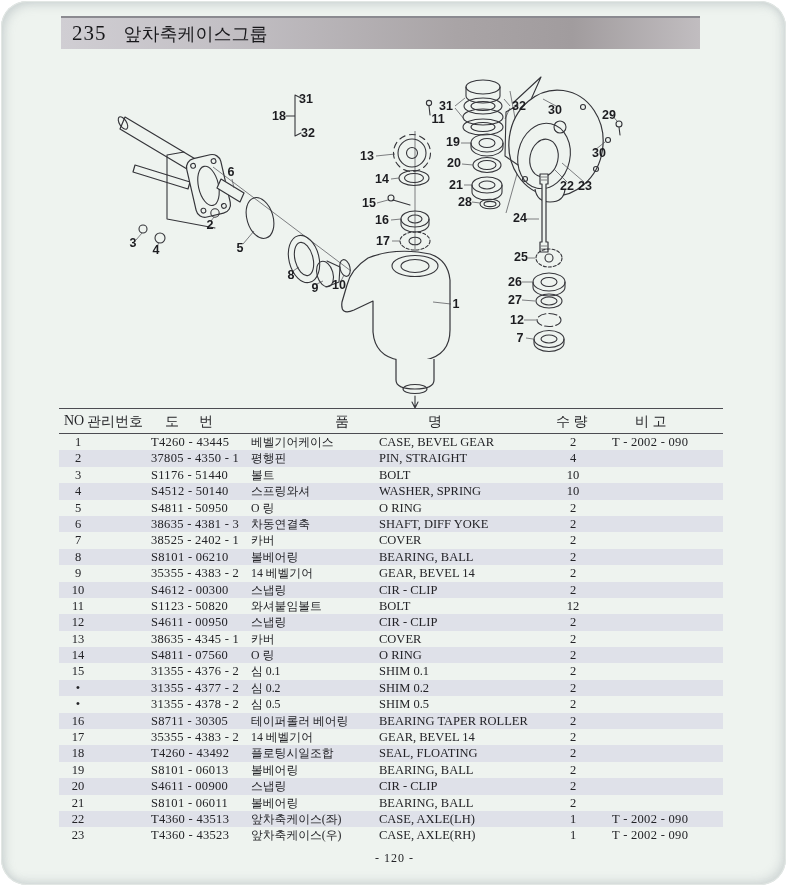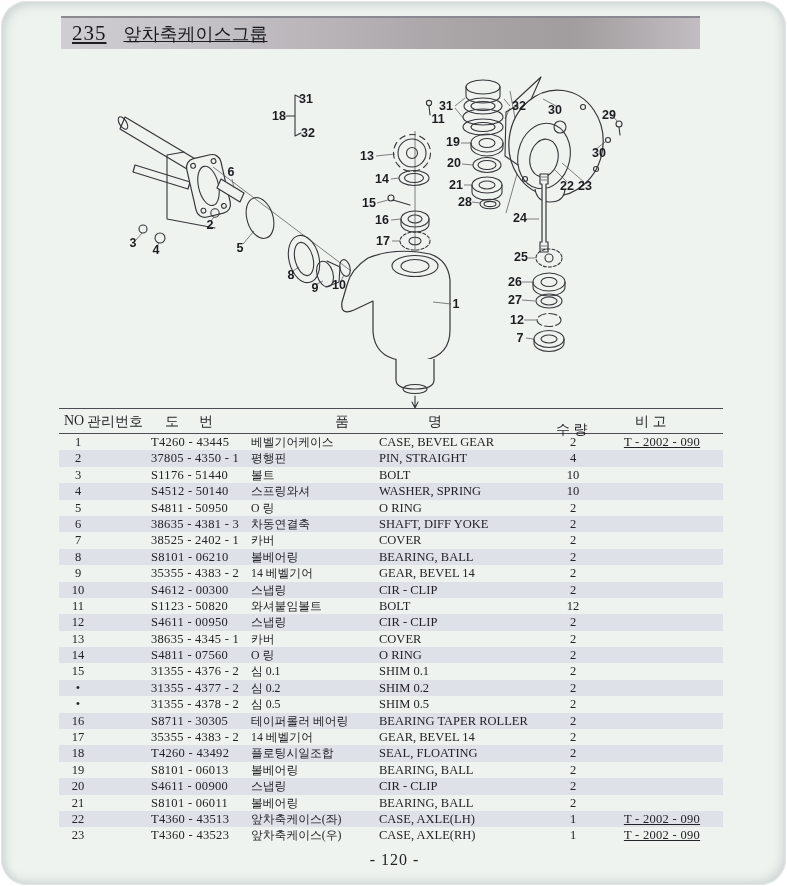--- a/index.html
+++ b/index.html
@@ -11,51 +11,51 @@
     position:absolute;inset:1px;background:#eef3ef;border-radius:26px;
     box-shadow:inset 0 0 0 1px #e2e7e4, inset 4px 4px 10px rgba(150,160,165,.35),
                inset -4px -4px 10px rgba(150,160,165,.30);
     overflow:hidden;
   }
   
   .header-bar{
     position:absolute;left:60px;top:15px;width:639px;height:33px;
     background:linear-gradient(90deg,#d0ced3 0%,#c3c0c5 25%,#a9a4a6 62%,#a19c9e 80%,#c1bdc0 100%);
     border-top:2px solid #8b8a90;
-    display:flex;align-items:center;box-sizing:border-box;padding-left:11px;text-decoration:underline;
+    display:flex;align-items:center;box-sizing:border-box;padding-left:11px;
   }
   .h-num{font-size:21px;letter-spacing:1px;color:#17171a;}
   .h-kr{font-size:18px;margin-left:17px;color:#17171a;}
   .h-en{font-size:19px;margin-left:7px;letter-spacing:.3px;color:#17171a;}
   
   .diagram{position:absolute;left:62px;top:60px;width:660px;height:348px;}
   .diagram svg{width:100%;height:100%;}
   .d{fill:none;stroke:#35353a;stroke-width:1.1;stroke-linecap:round;stroke-linejoin:round;}
   .df{fill:#eef3ef;stroke:#35353a;stroke-width:1.2;stroke-linejoin:round;}
   .thin{fill:none;stroke:#4a4a50;stroke-width:.7;}
   .callout{font:600 12.5px "Liberation Sans",sans-serif;fill:#1c1c20;text-anchor:middle;}
   
   .table{position:absolute;left:58px;top:407px;width:664px;font-size:12.5px;}
   .thead{position:relative;height:26px;border-top:1.5px solid #4c4c52;border-bottom:1.2px solid #4c4c52;box-sizing:border-box;}
   .thead span{position:absolute;top:4px;font-size:14px;color:#232327;white-space:pre;}
   .th-no{left:5px;}   .th-mgmt{left:28px;}
   .th-dwg1{left:106px;} .th-dwg2{left:140px;}
   .th-name1{left:276px;} .th-name2{left:369px;}
-  .th-qty{left:497px;margin-top:8px;} .th-rm{left:576px;text-align:right;}
+  .th-qty{left:497px;} .th-rm{left:576px;text-align:right;}
   .trow{position:relative;height:16.4px;line-height:16.6px;}
   .trow:nth-child(even){background:#dfe1e9;}
   .trow span{position:absolute;top:0;white-space:pre;color:#232327;}
   .c-no{left:2px;width:34px;text-align:center;}
   .c-pn{left:92px;letter-spacing:.3px;}
   .c-kr{left:192px;font-size:11.8px;}
   .c-en{left:320px;}
   .c-qty{left:494px;width:40px;text-align:center;}
-  .c-rm{left:553px;width:100px;text-align:center;letter-spacing:.3px;text-decoration:underline;}
+  .c-rm{left:553px;width:100px;text-align:left;letter-spacing:.3px;}
   
-  .pagenum{position:absolute;left:0;top:850px;width:787px;text-align:center;font-size:16px;letter-spacing:1px;color:#232327;}
+  .pagenum{position:absolute;left:0;top:850px;width:787px;text-align:center;font-size:12px;letter-spacing:1px;color:#232327;}
 </style>
 </head>
 <body>
 
 <div class="page">
 
   <div class="header-bar">
     <span class="h-num">235</span>
     <span class="h-kr">앞차축케이스그룹</span>
   </div>

